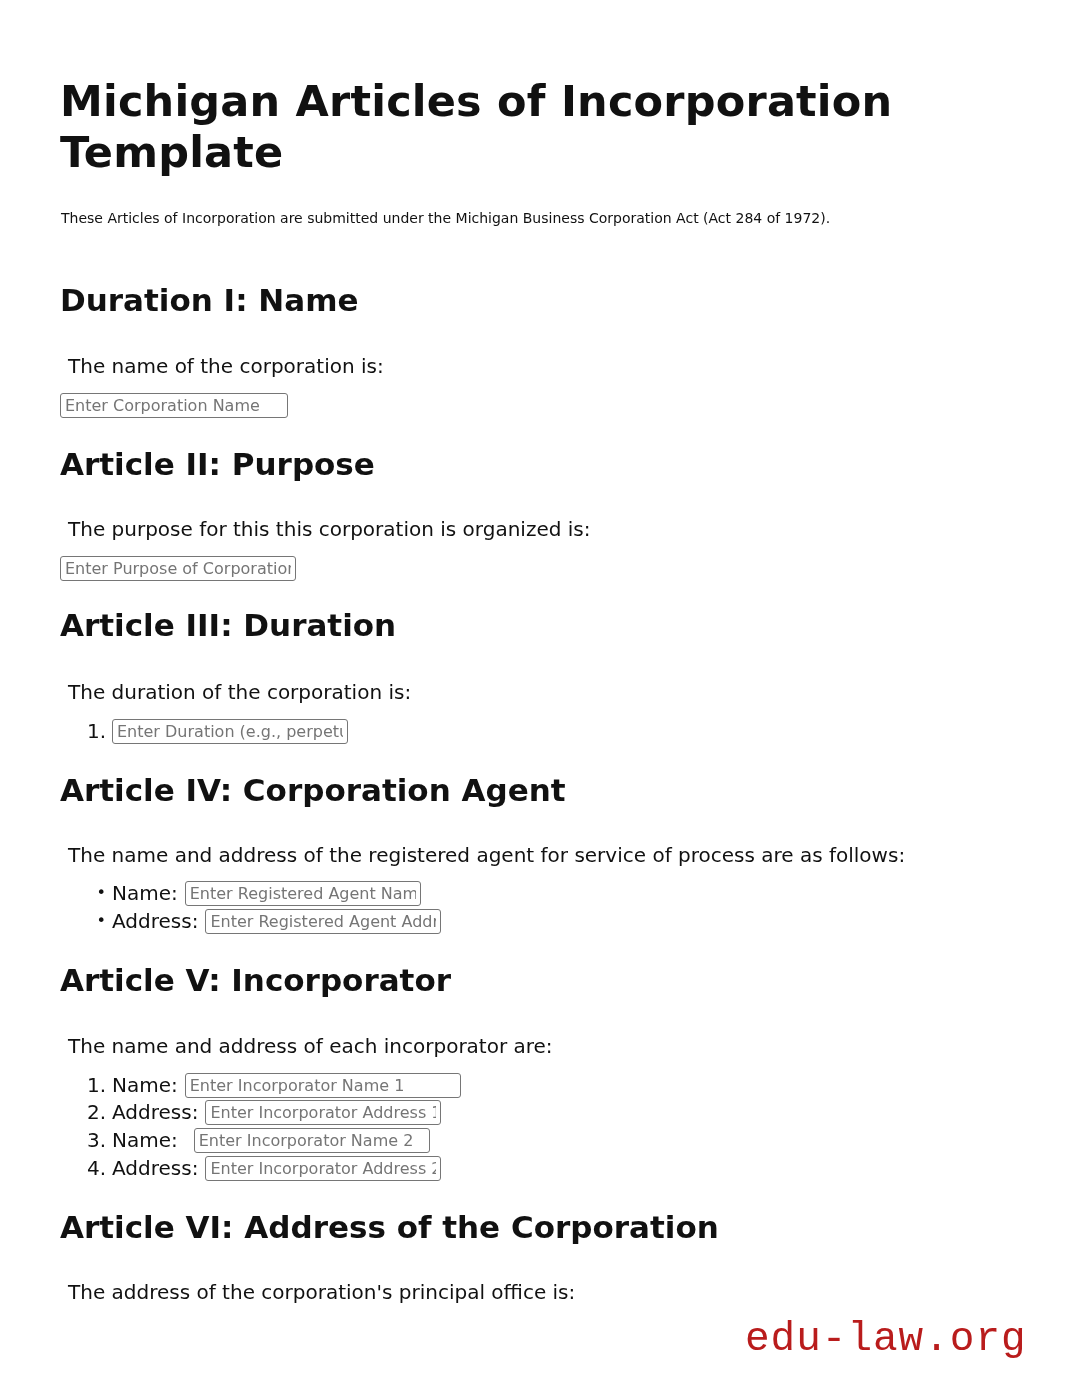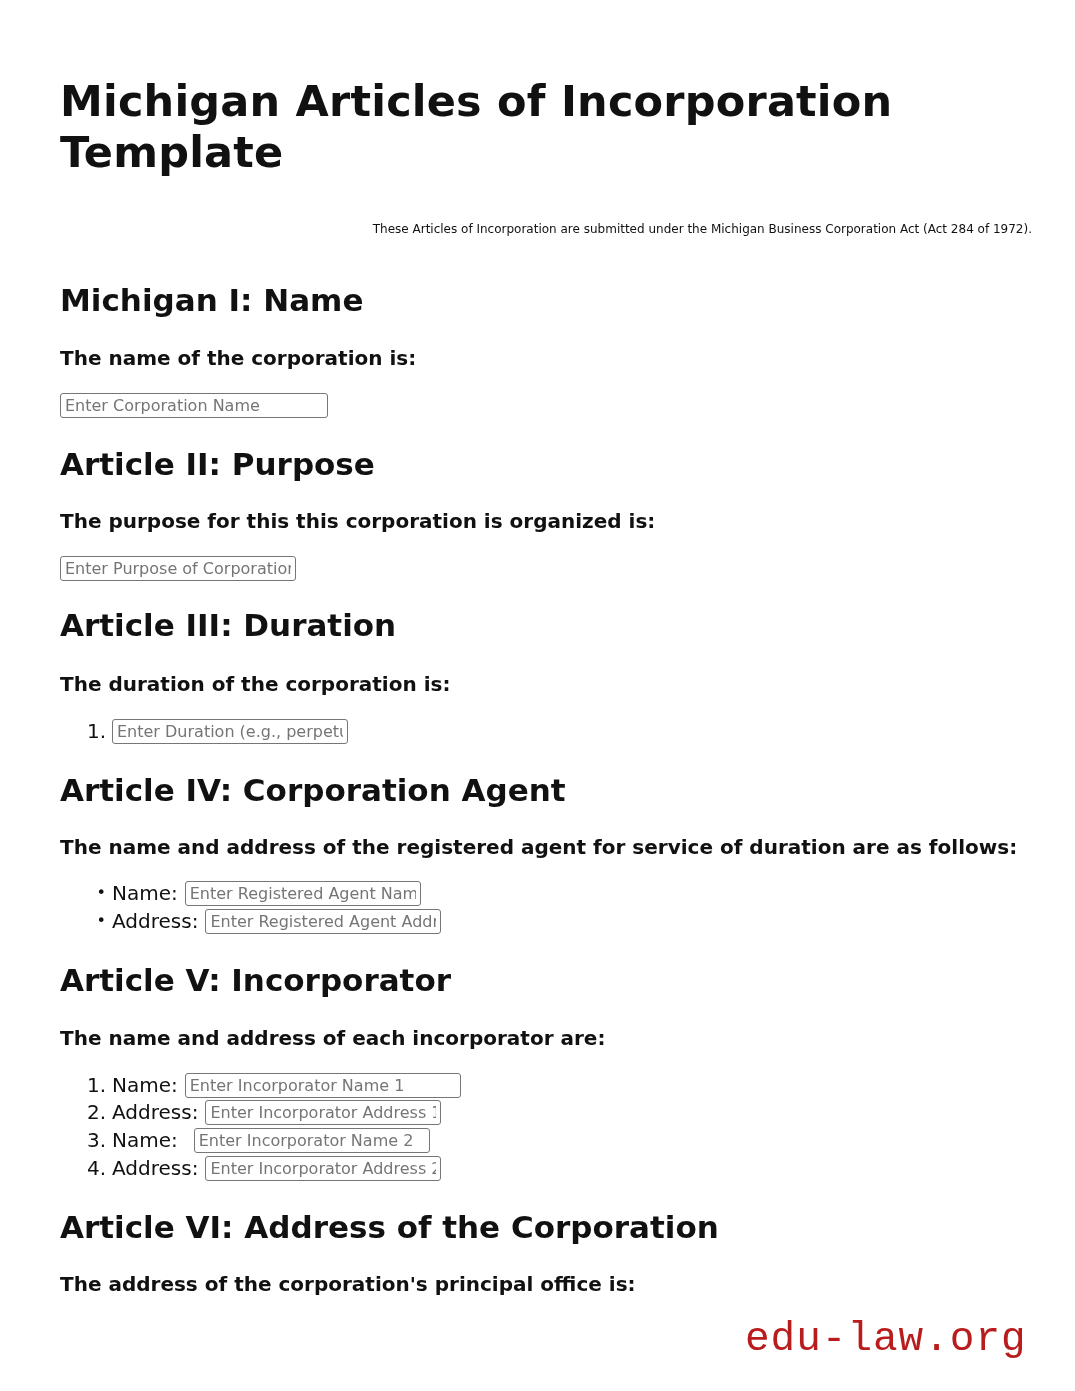--- a/index.html
+++ b/index.html
@@ -6,23 +6,23 @@
   body {
     width: 1075px; height: 1391px; position: relative; overflow: hidden;
     font-family: "DejaVu Sans", sans-serif; color: #111;
   }
   .page { position: absolute; left: 60px; top: 0; width: 960px; }
   h1 {
     font-size: 43px; font-weight: bold; line-height: 51px;
     margin: 0; position: absolute; top: 76px; left: 0; width: 900px;
     letter-spacing: 0.2px;
   }
-  .intro { position: absolute; top: 205px; left: 0; font-size: 12px; line-height: 25px; width: 960px; margin: 12px; text-align: right; }
+  .intro { position: absolute; top: 205px; left: 0; font-size: 14px; line-height: 25px; width: 960px; margin: 1px; }
   h2 { position: absolute; left: 0; margin: 0; font-size: 31px; font-weight: bold; line-height: 36px; }
-  p.txt { position: absolute; left: 0; margin: 0; font-size: 20px; line-height: 25px; white-space: nowrap; font-weight: bold; }
+  p.txt { position: absolute; left: 0; margin: 8px; font-size: 20px; line-height: 25px; white-space: nowrap; }
   input.field {
     position: absolute; height: 25px; box-sizing: border-box;
     border: 1.5px solid #767676; border-radius: 3px; background: #fff;
     font-family: "DejaVu Sans", sans-serif; font-size: 16px; color: #757575;
     padding: 0 4px; margin: 0;
   }
   input.field::placeholder { color: #757575; }
   .li-row { position: absolute; left: 0; font-size: 20px; line-height: 26px; white-space: nowrap; display: flex; align-items: center; }
   .marker { display: inline-block; text-align: right; width: 46px; margin-right: 6px; }
   .bullet { display: inline-block; width: 46px; text-align: right; margin-right: 6px; font-size: 16px; }
@@ -32,37 +32,37 @@
     font-size: 41px; color: #b91c1c; letter-spacing: 1px;
   }
 </style>
 </head>
 <body>
 
 <div class="page">
   <h1>Michigan Articles of Incorporation Template</h1>
   <p class="intro">These Articles of Incorporation are submitted under the Michigan Business Corporation Act (Act 284 of 1972).</p>
 
-  <h2 style="top:282px">Michigan I: Name</h2>
+  <h2 style="top:282px">Duration I: Name</h2>
   <p class="txt" style="top:346px">The name of the corporation is:</p>
-  <input class="field" style="top: 393px; left: 0px; width: 268px;" placeholder="Enter Corporation Name">
+  <input class="field" style="top: 393px; left: 0px; width: 228px;" placeholder="Enter Corporation Name">
 
   <h2 style="top:446px">Article II: Purpose</h2>
   <p class="txt" style="top:509px">The purpose for this this corporation is organized is:</p>
   <input class="field" style="top: 556px; left: 0px; width: 236px;" placeholder="Enter Purpose of Corporation">
 
   <h2 style="top:607px">Article III: Duration</h2>
   <p class="txt" style="top:672px">The duration of the corporation is:</p>
   <div class="li-row" style="top:718px">
     <span class="marker">1.</span>
     <input class="field" style="position: static; width: 236px;" placeholder="Enter Duration (e.g., perpetual)">
   </div>
 
   <h2 style="top:772px">Article IV: Corporation Agent</h2>
-  <p class="txt" style="top:835px">The name and address of the registered agent for service of duration are as follows:</p>
+  <p class="txt" style="top:835px">The name and address of the registered agent for service of process are as follows:</p>
   <div class="li-row" style="top:880px">
     <span class="bullet">•</span>
     <span>Name:</span>
     <input class="field" style="position: static; width: 236px; margin-left: 7px;" placeholder="Enter Registered Agent Name">
   </div>
   <div class="li-row" style="top:908px">
     <span class="bullet">•</span>
     <span>Address:</span>
     <input class="field" style="position: static; width: 236px; margin-left: 7px;" placeholder="Enter Registered Agent Address">
   </div>

